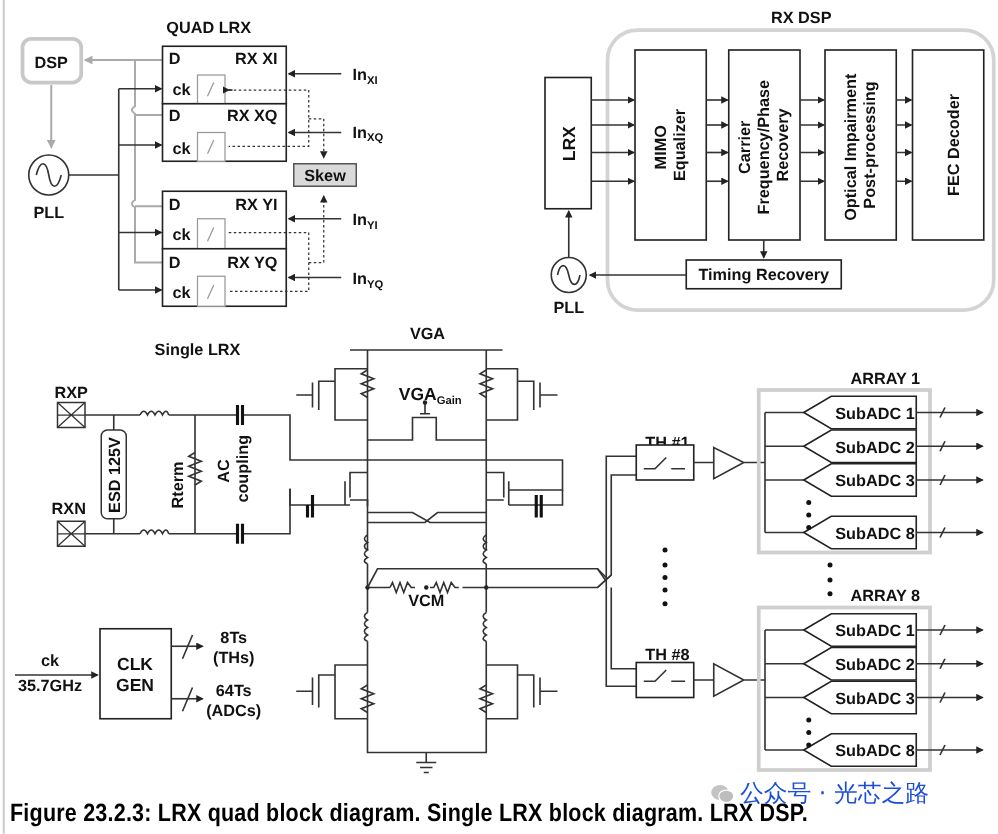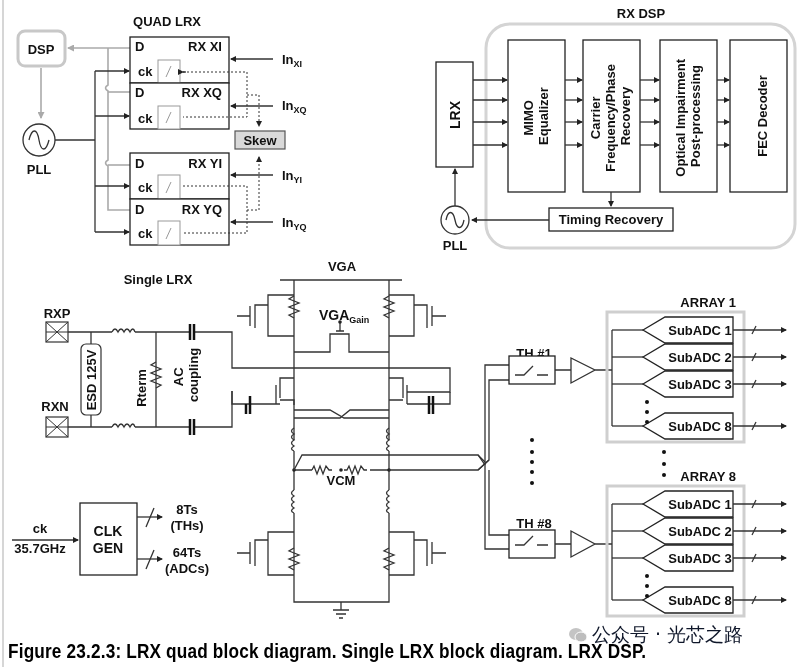--- a/index.html
+++ b/index.html
@@ -4,21 +4,21 @@
 <style>
   html, body { margin:0; padding:0; background:#ffffff; }
   body { width:798px; height:667px; position:relative; overflow:hidden; font-family:"Liberation Sans", sans-serif; }
   svg { position:absolute; left:0; top:0; }
   .lbl { font-family:"Liberation Sans", sans-serif; font-weight:bold; fill:#111; }
   .w { stroke:#333; stroke-width:1.3; fill:none; }
   .g { stroke:#aaa; stroke-width:1.6; fill:none; }
   .blk { stroke:#222; stroke-width:1.3; fill:#fff; }
   .dot { stroke:#333; stroke-width:1; stroke-dasharray:2 2; fill:none; }
   .caption { position:absolute; left:8px; top:640px; font-family:"Liberation Sans", sans-serif; font-weight:bold; font-size:20px; color:#000; transform:scaleX(0.86); transform-origin:left top; letter-spacing:0.2px; white-space:nowrap; }
-  .wm { position:absolute; left:568px; top:622px; font-family:"DejaVu Sans", sans-serif; font-size:19px; color:#0f172a; white-space:nowrap;text-align:right; }
+  .wm { position:absolute; left:568px; top:622px; font-family:"DejaVu Sans", sans-serif; font-size:19px; color:#1d4ed8; white-space:nowrap;text-align:right; }
   .wm-icon { display:inline-block; width:20px; height:16px; vertical-align:-2px; margin-right:4px; }
 </style>
 </head>
 <body>
 
 <svg width="798" height="667" viewBox="0 0 798 667">
   <defs>
     <marker id="arr" markerWidth="6" markerHeight="6" refX="5" refY="3" orient="auto" markerUnits="userSpaceOnUse">
       <path d="M0,0 L6,3 L0,6 z" fill="#222"></path>
     </marker>

